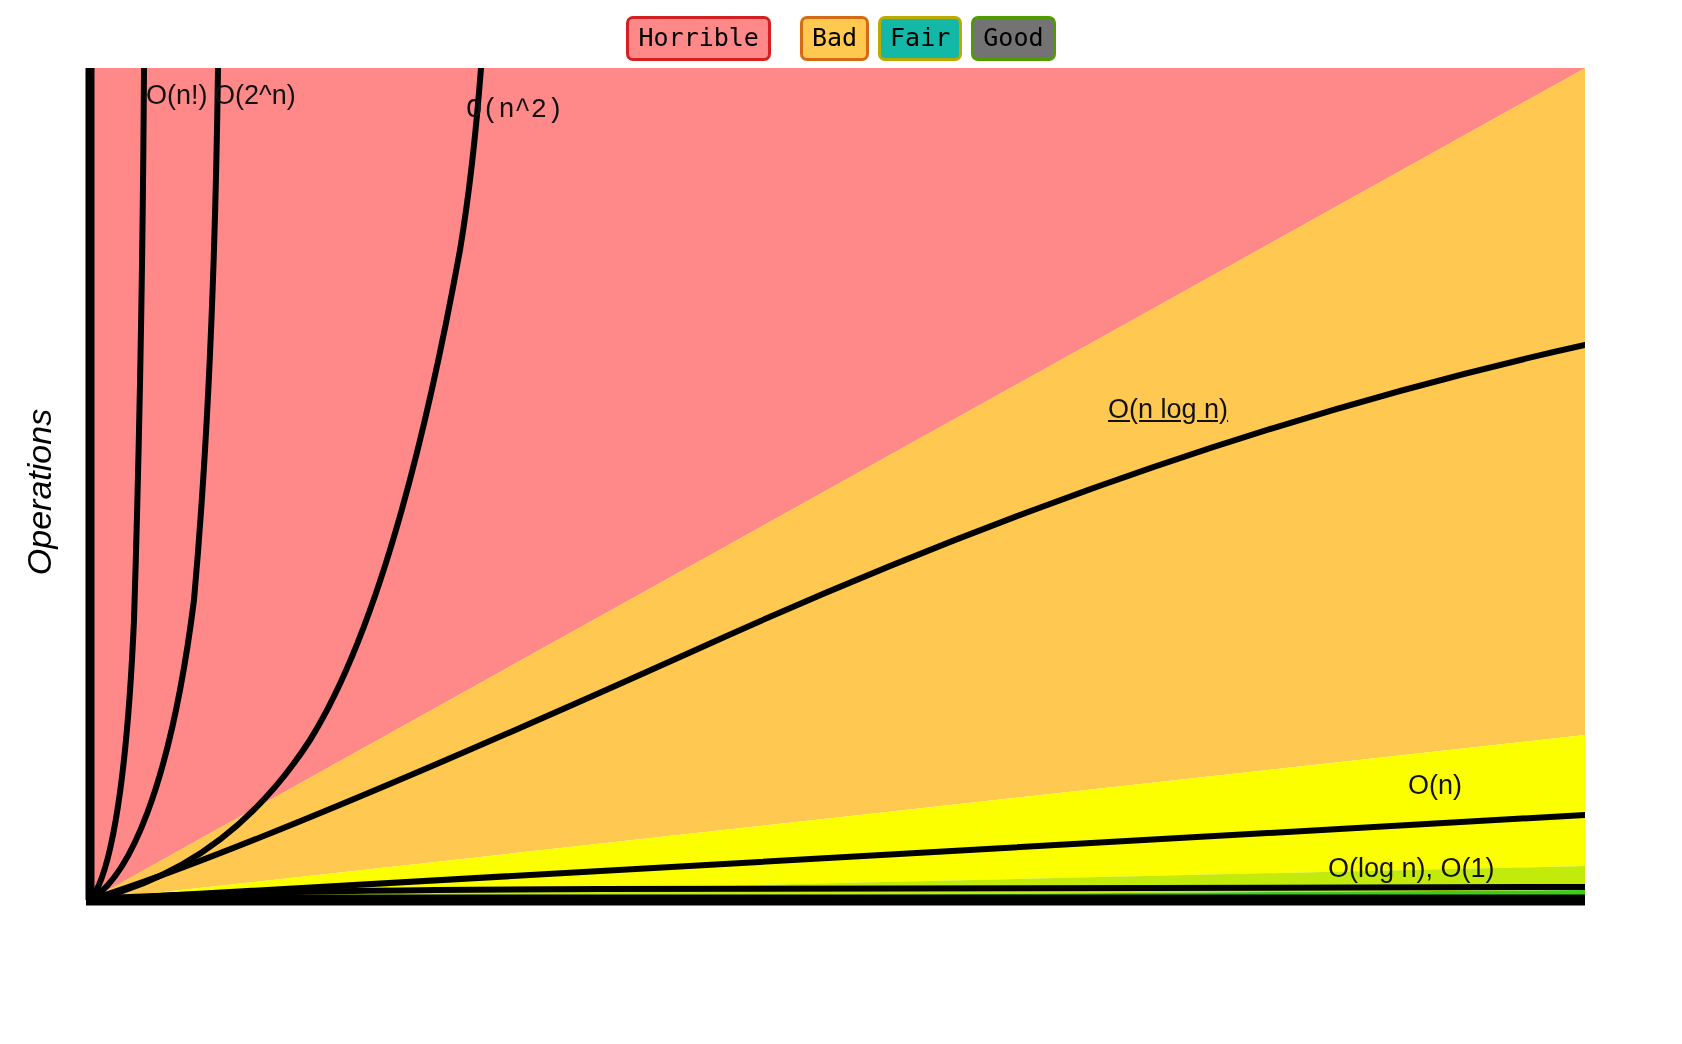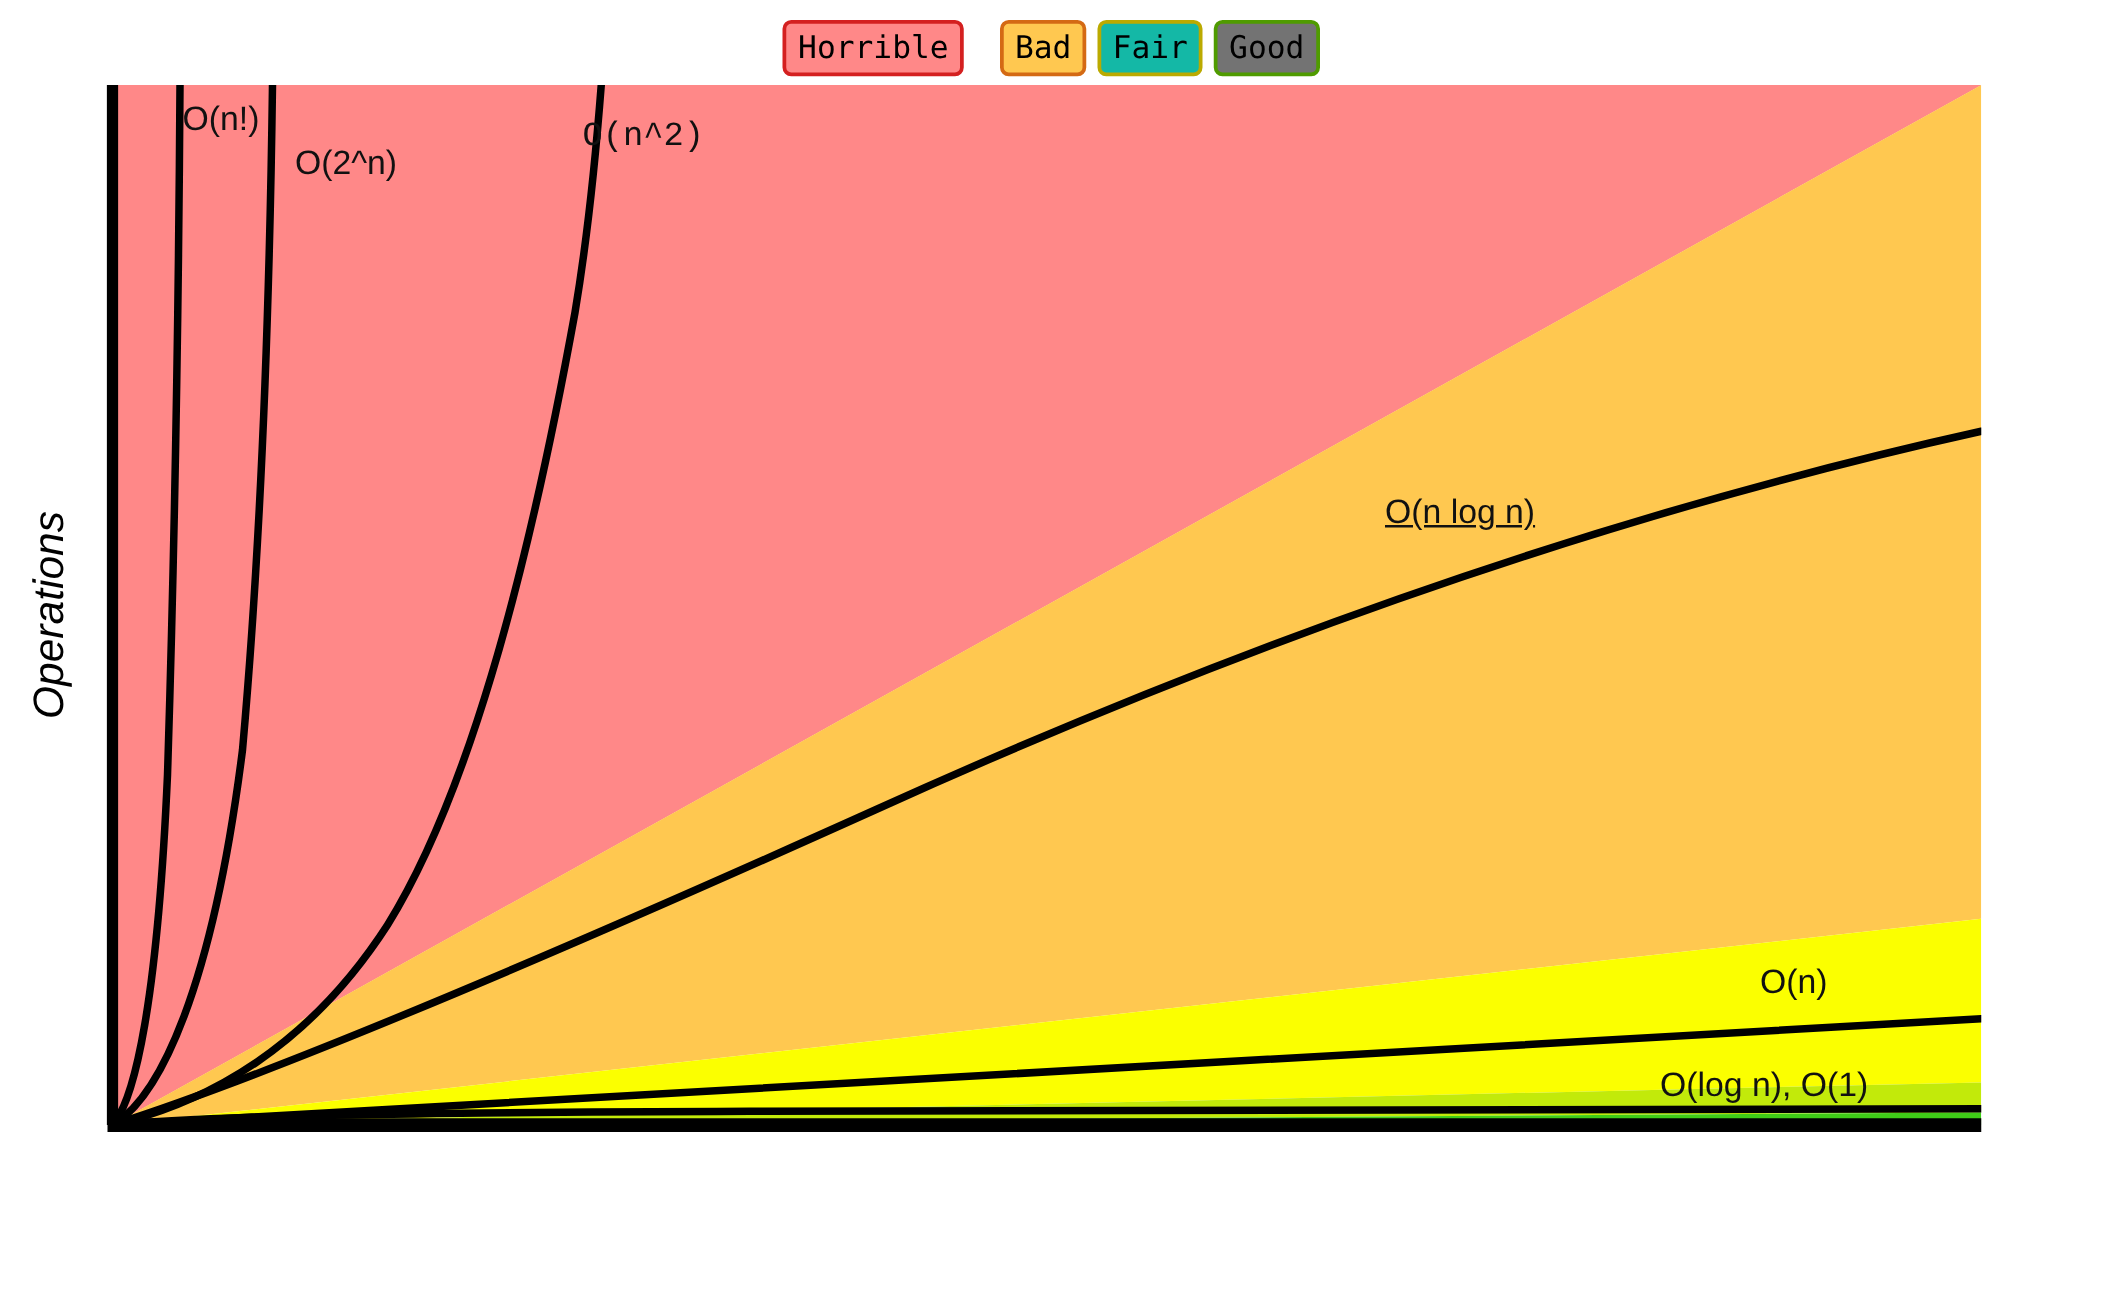--- a/index.html
+++ b/index.html
@@ -145,21 +145,21 @@
 
       <path d="M 90,900 C 160,893 320,890 600,889 C 1000,888 1300,888 1585,887"></path>
     </g>
 
     <line x1="90" y1="68" x2="90" y2="900" stroke="#000000" stroke-width="9"></line>
     <line x1="86" y1="900" x2="1585" y2="900" stroke="#000000" stroke-width="11"></line>
   </svg>
 
   <span class="plot-label" style="left:146px; top:82px;">O(n!)</span>
 
-  <span class="plot-label" style="left:236px; top:82px;margin-top:35px;">O(2^n)</span>
+  <span class="plot-label" style="left:214px; top:82px;">O(2^n)</span>
 
   <span class="plot-label" style="left:466px; top:97px;font-family:Liberation Mono, monospace;">O(n^2)</span>
 
   <span class="plot-label" style="left:1108px; top:396px;text-decoration:underline;">O(n log n)</span>
 
   <span class="plot-label" style="left:1408px; top:772px;">O(n)</span>
 
   <span class="plot-label" style="left:1328px; top:855px;">O(log n), O(1)</span>
 
   <div id="ylabel-wrap">

